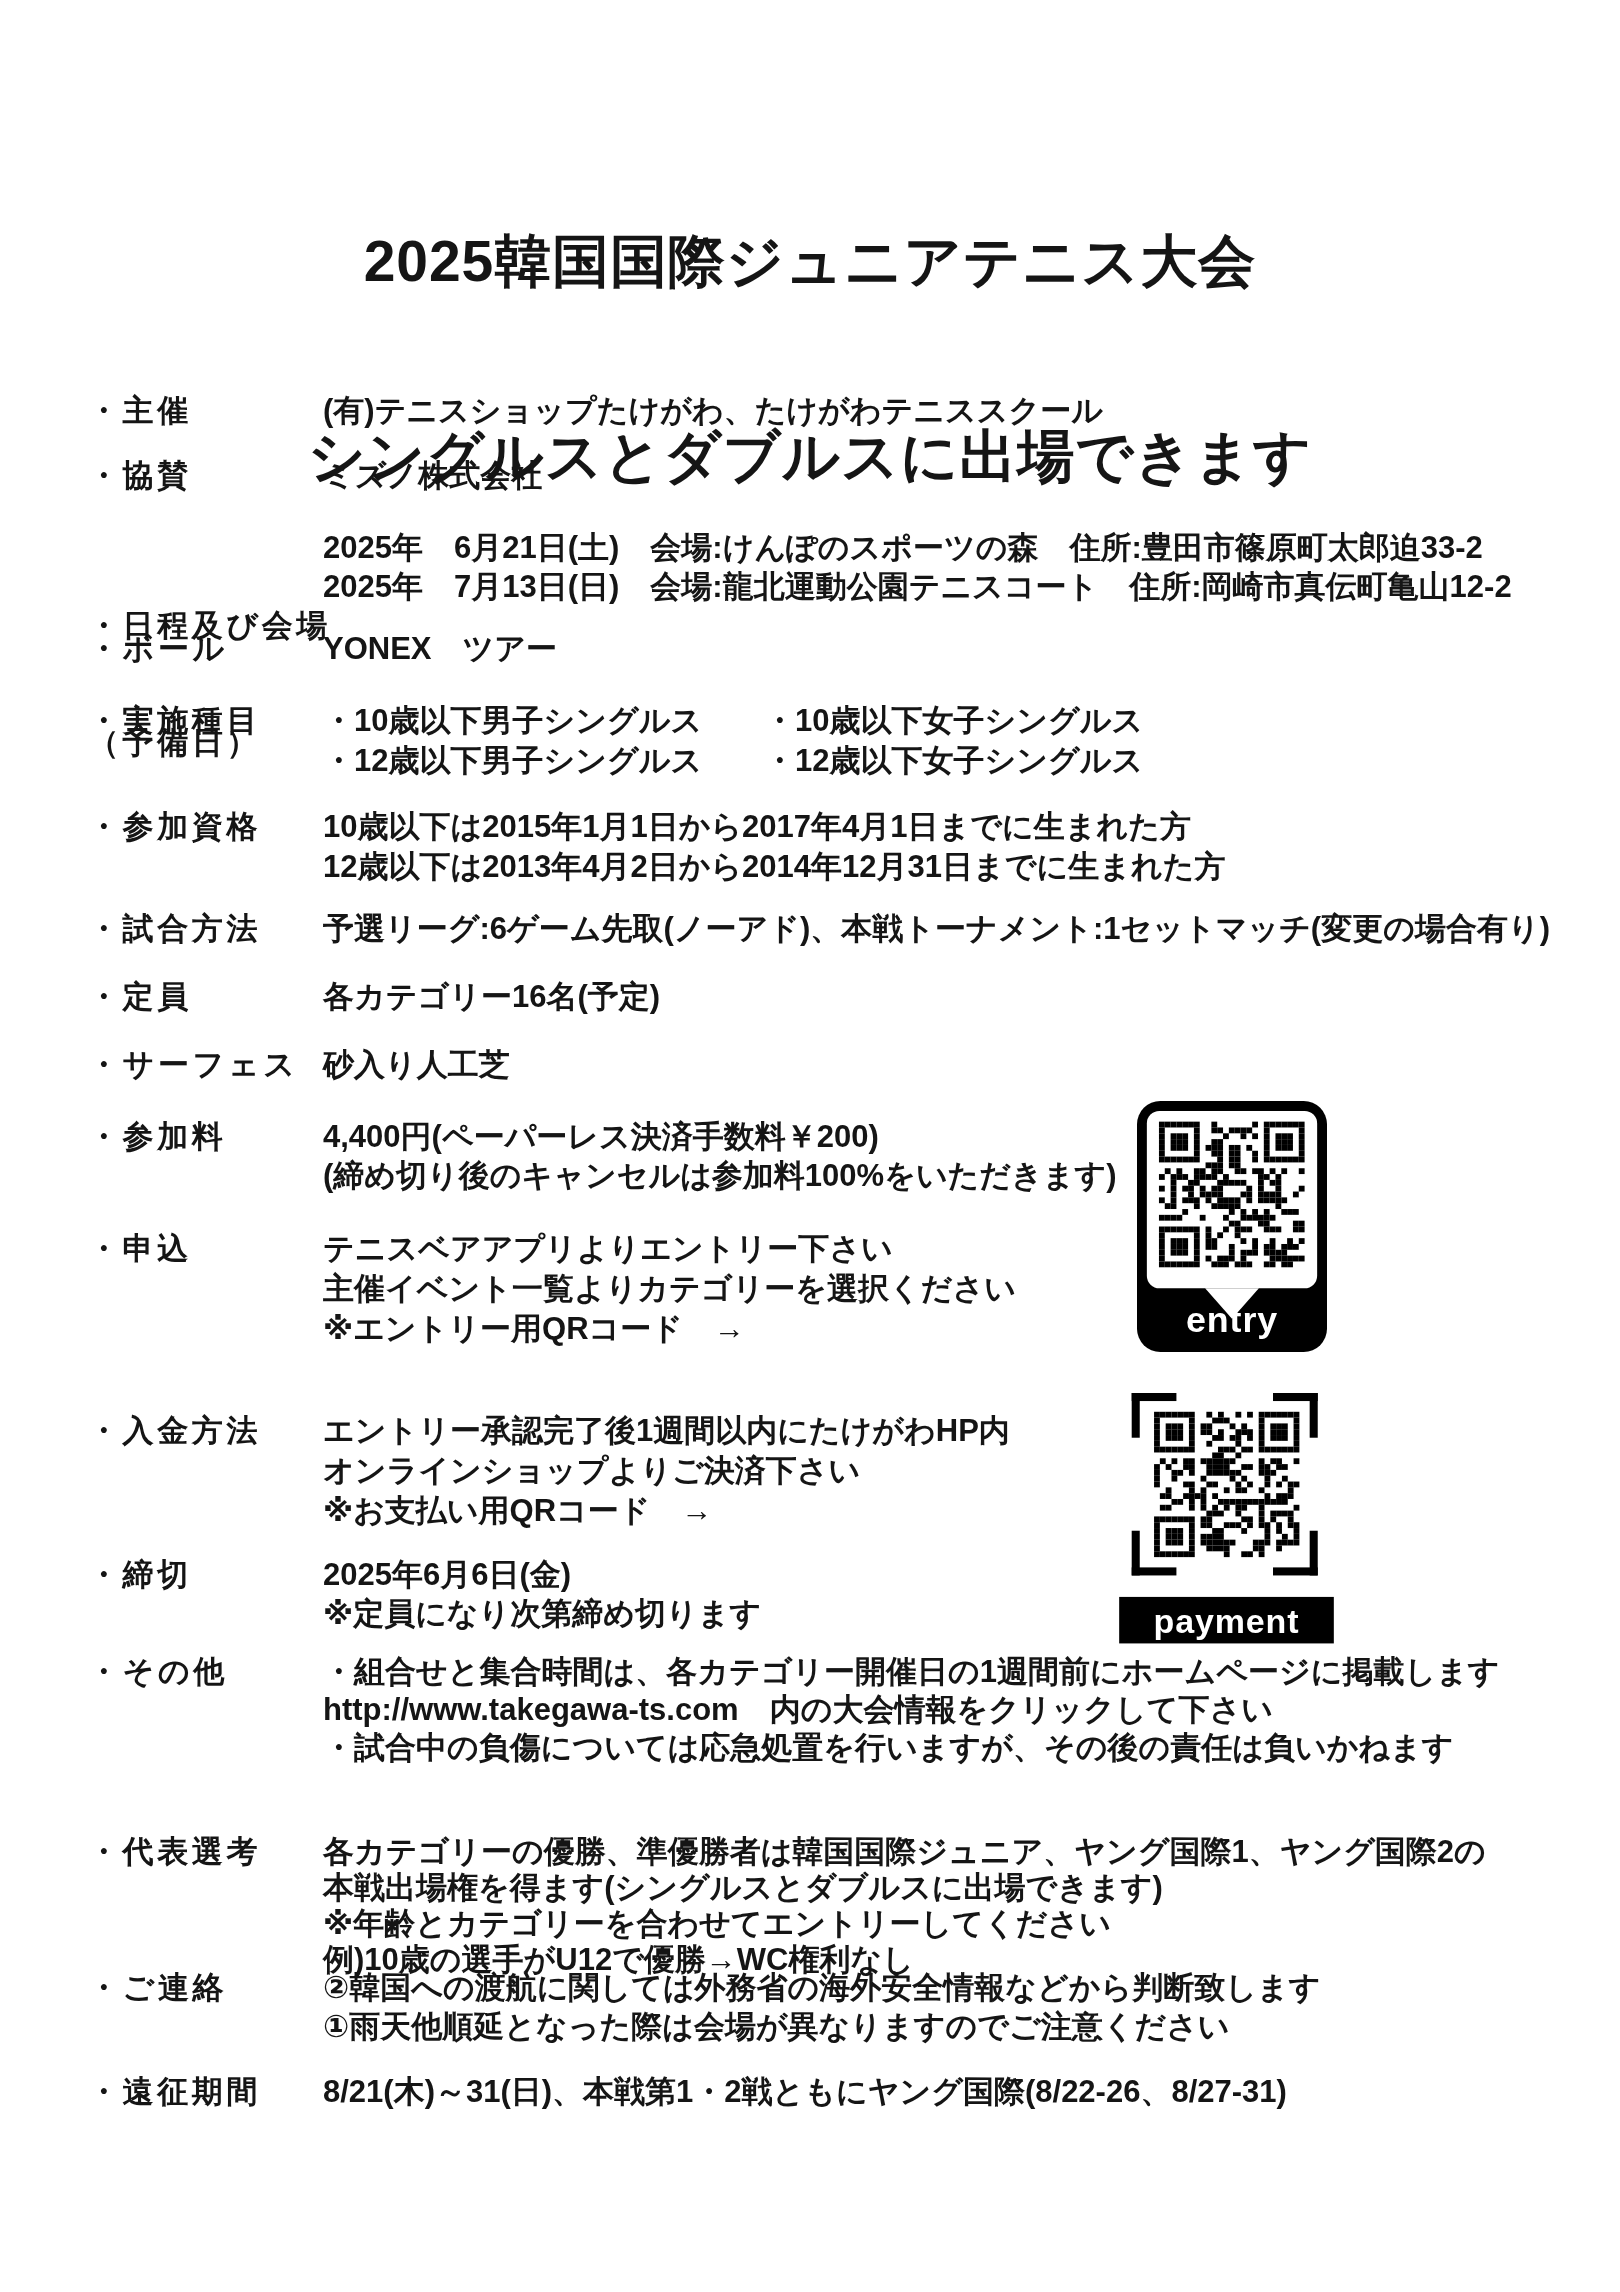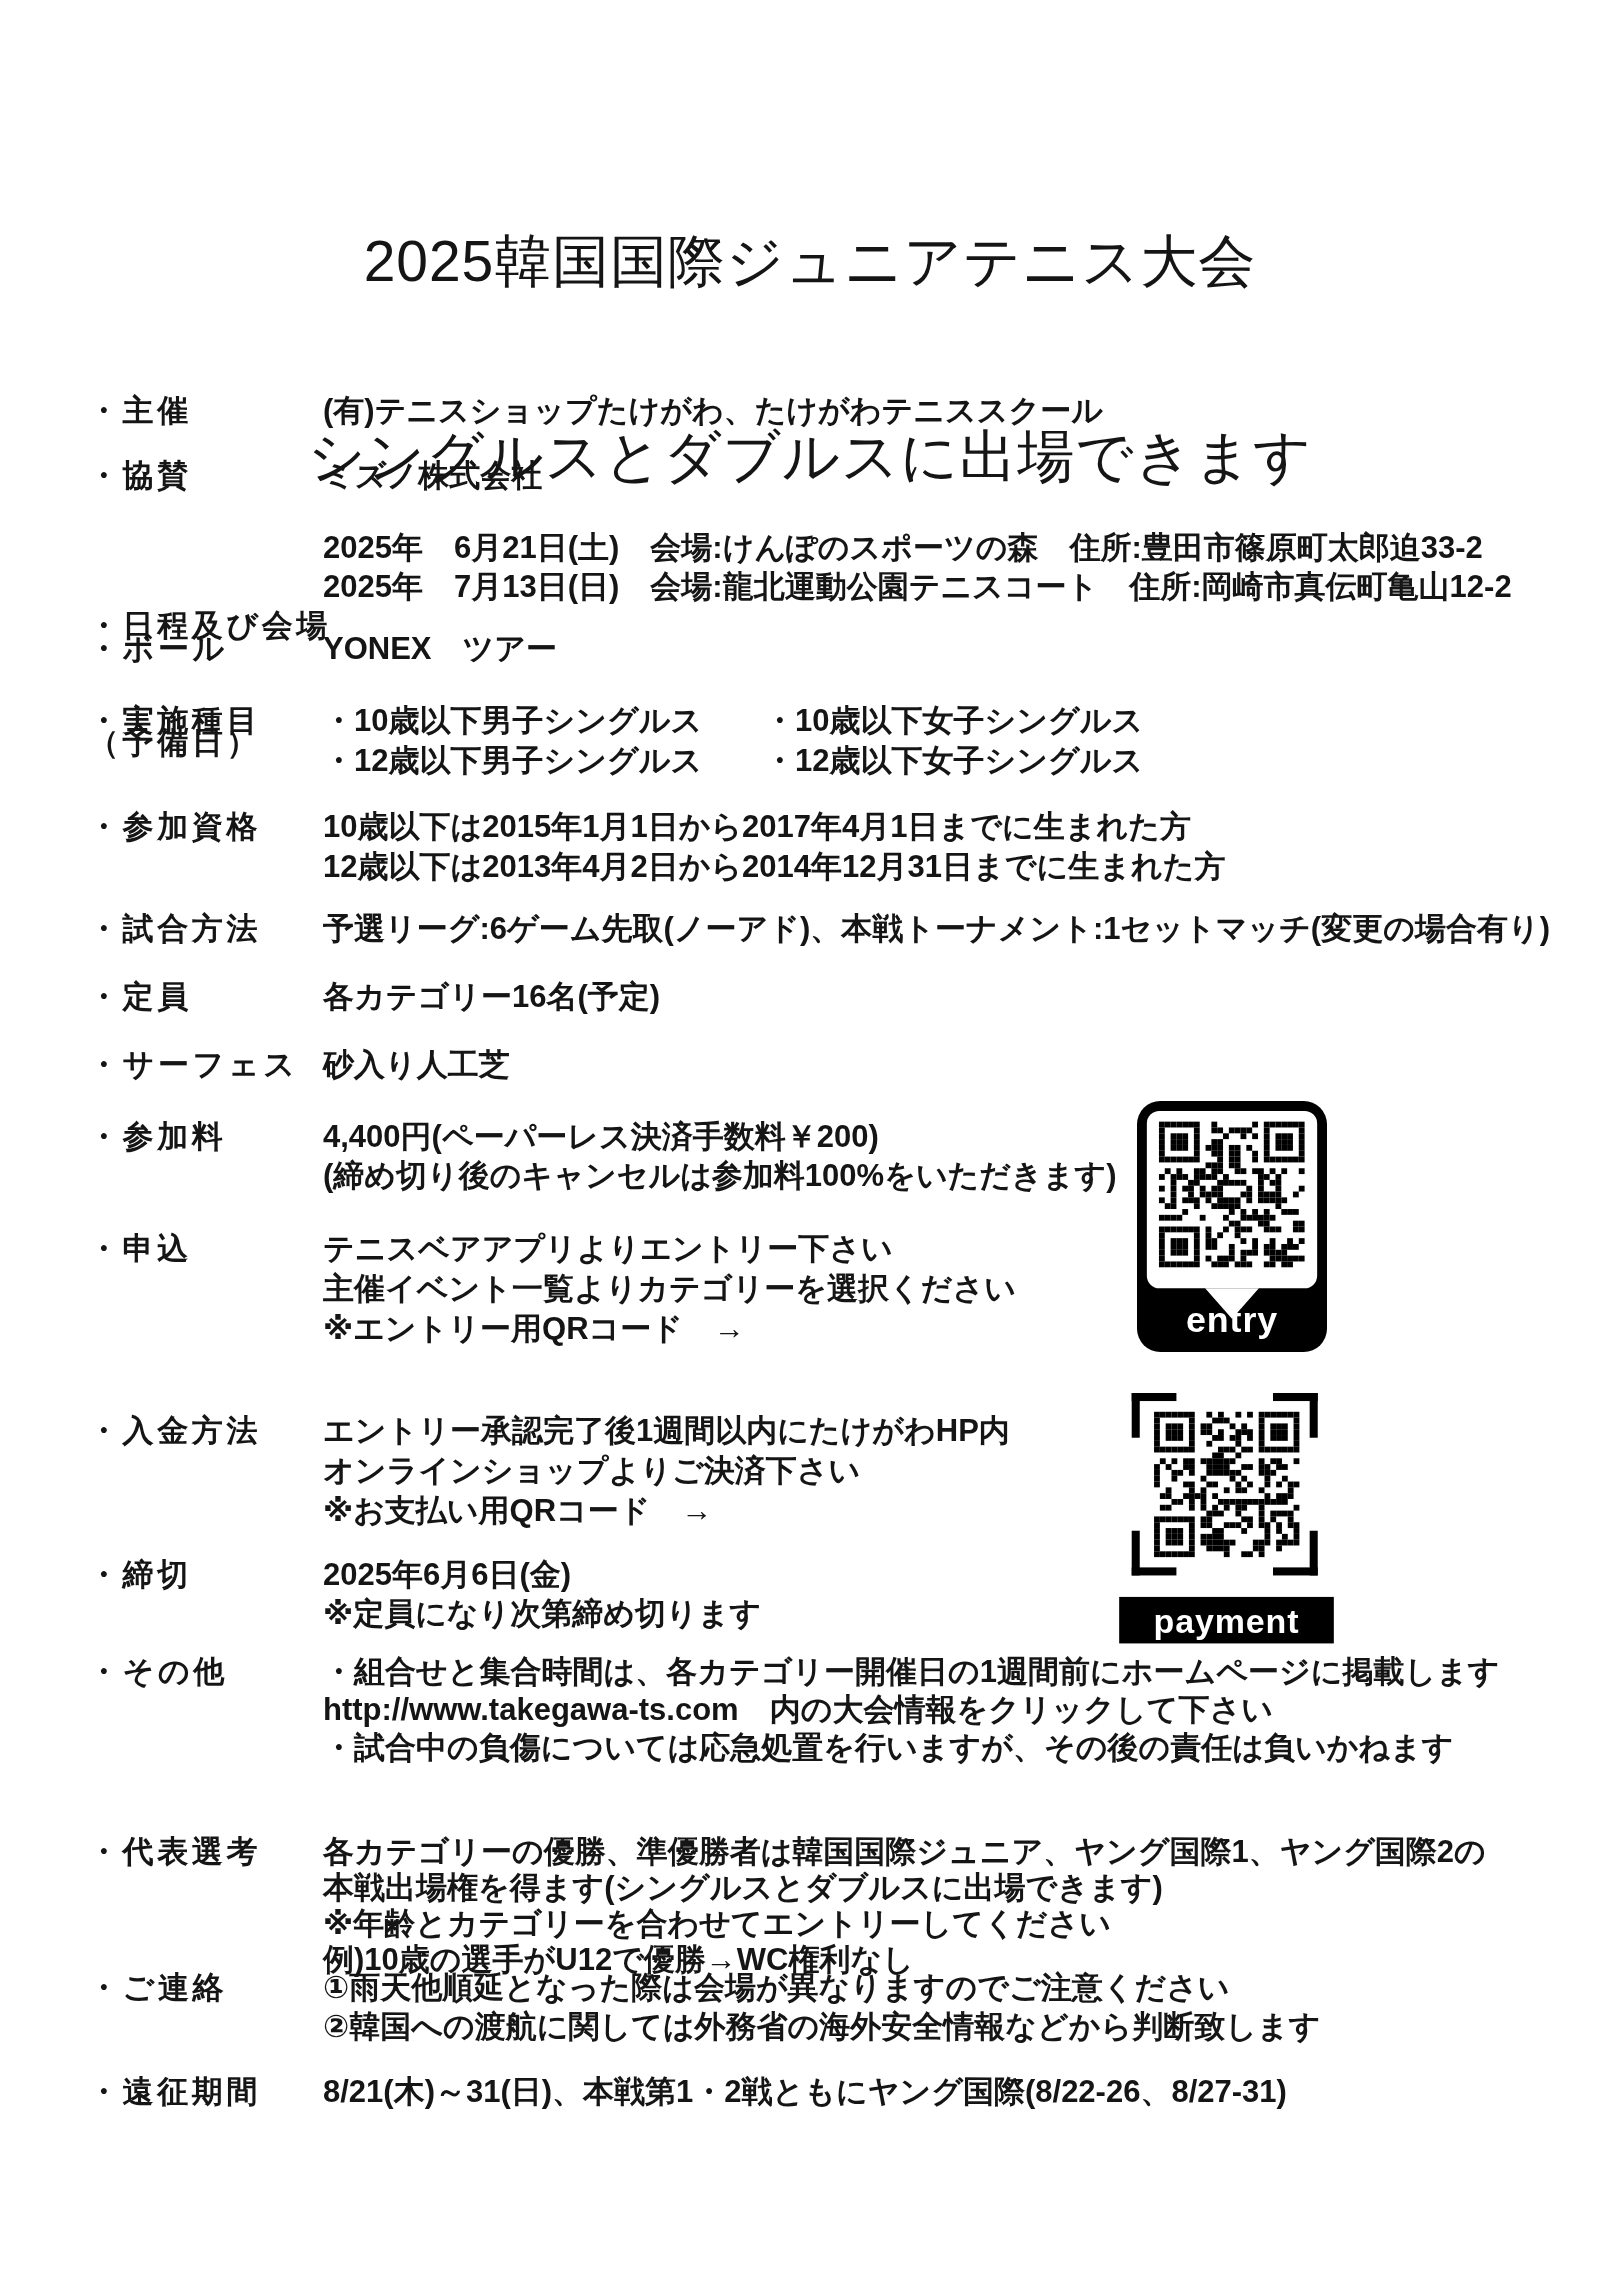--- a/index.html
+++ b/index.html
@@ -6,21 +6,21 @@
   body{
     width:1620px;height:2293px;
     background:#ffffff;
     position:relative;
     font-family:"Liberation Sans","DejaVu Sans",sans-serif;
     color:#151515;
     overflow:hidden;
   }
   .title{
     position:absolute;top:99px;left:0;width:1620px;
-    text-align:center;font-size:57px;font-weight:400;line-height:65px;
+    text-align:center;font-size:57px;font-weight:700;line-height:65px;
     letter-spacing:0.9px;white-space:pre;
   }
   .row{
     position:absolute;left:88px;
     display:flex;align-items:flex-start;
     font-size:31px;font-weight:700;line-height:40px;
   }
   .lbl{flex:0 0 235px;width:235px;letter-spacing:3.6px;white-space:pre;}
   .val{flex:0 0 auto;}
   .ln{white-space:pre;}
@@ -159,22 +159,22 @@
     <div class="ln">各カテゴリーの優勝、準優勝者は韓国国際ジュニア、ヤング国際1、ヤング国際2の</div>
     <div class="ln">本戦出場権を得ます(シングルスとダブルスに出場できます)</div>
     <div class="ln">※年齢とカテゴリーを合わせてエントリーしてください</div>
     <div class="ln">例)10歳の選手がU12で優勝→WC権利なし</div>
   </div>
 </div>
 
 <div class="row" style="top:1968px;line-height:39px">
   <div class="lbl">・ご連絡</div>
   <div class="val">
+    <div class="ln">②韓国への渡航に関しては外務省の海外安全情報などから判断致します</div>
     <div class="ln">①雨天他順延となった際は会場が異なりますのでご注意ください</div>
-    <div class="ln">②韓国への渡航に関しては外務省の海外安全情報などから判断致します</div>
   </div>
 </div>
 
 <div class="row" style="top:2072px">
   <div class="lbl">・遠征期間</div>
   <div class="val">
       <div class="ln">8/21(木)～31(日)、本戦第1・2戦ともにヤング国際(8/22-26、8/27-31)</div>
     </div>
 </div>
 

